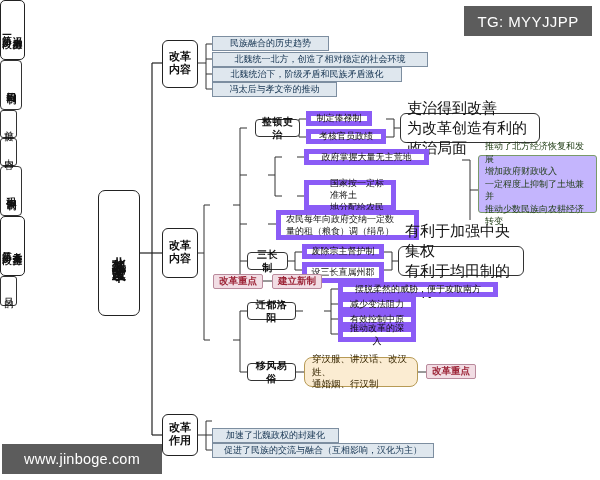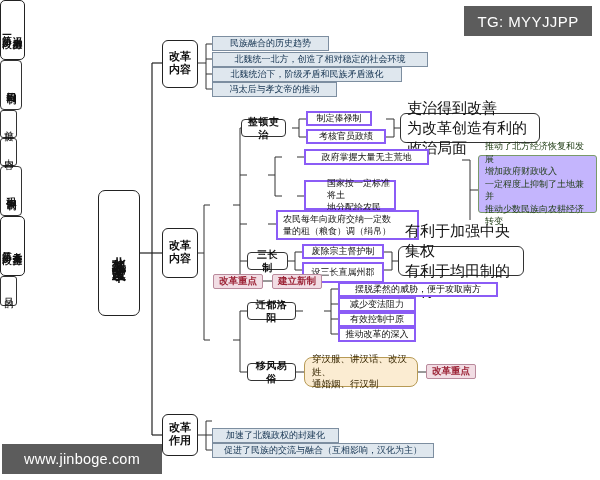--- a/index.html
+++ b/index.html
@@ -100,21 +100,21 @@
     border: 1.3px solid #333;
     border-radius: 4px;
     background: #fff;
     font-weight: bold;
     font-size: 10px;
     letter-spacing: 0.5px;
   }
 
   
   .leaf {
-    border: 2px solid #8b5cf6;
+    border: 5px solid #8b5cf6;
     background: #fff;
     font-size: 9px;
   }
   
   .leaf-round {
     border: 1.1px solid #333;
     border-radius: 6px;
     background: #fff;
     font-size: 15px;
     text-align: left;
@@ -273,21 +273,21 @@
   <div class="node leaf blue" style="left:212px; top:67px; width:190px; height:15px;">北魏统治下，阶级矛盾和民族矛盾激化</div>
   <div class="node leaf blue" style="left:212px; top:82px; width:125px; height:15px;">冯太后与孝文帝的推动</div>
 
   <div class="node branch" style="left:162px; top:228px; width:36px; height:50px;">改革内容</div>
 
   <div class="stage" style="left:210px; top:176px; width:23px; height:58px;">
     <span class="col">冯太后主持</span>
     <span class="col">第一阶段</span>
   </div>
 
-  <div class="node policy" style="left:241px; top:119px; width:45px; height:18px;">整顿吏治</div>
+  <div class="node policy" style="left:255px; top:119px; width:45px; height:18px;">整顿吏治</div>
   <div class="node leaf" style="left:306px; top:111px; width:66px; height:15px;">制定俸禄制</div>
   <div class="node leaf" style="left:306px; top:129px; width:80px; height:15px;">考核官员政绩</div>
   <div class="node leaf-round" style="left:400px; top:113px; width:140px; height:30px;">吏治得到改善
 为改革创造有利的政治局面</div>
 
   <div class="vpolicy" style="left:248px; top:151px; width:20px; height:48px; display:flex; align-items:center; justify-content:center;">均田制</div>
   <div class="vlabel" style="left:282px; top:148px; width:15px; height:26px; display:flex; align-items:center; justify-content:center;">前提</div>
   <div class="node leaf" style="left:304px; top:149px; width:125px; height:16px;">政府掌握大量无主荒地</div>
   <div class="vlabel" style="left:282px; top:183px; width:15px; height:26px; display:flex; align-items:center; justify-content:center;">内容</div>
   <div class="node leaf" style="left:304px; top:180px; width:92px; height:30px; text-align:left; justify-content:flex-start; padding-left:21px;">国家按一定标准将土

